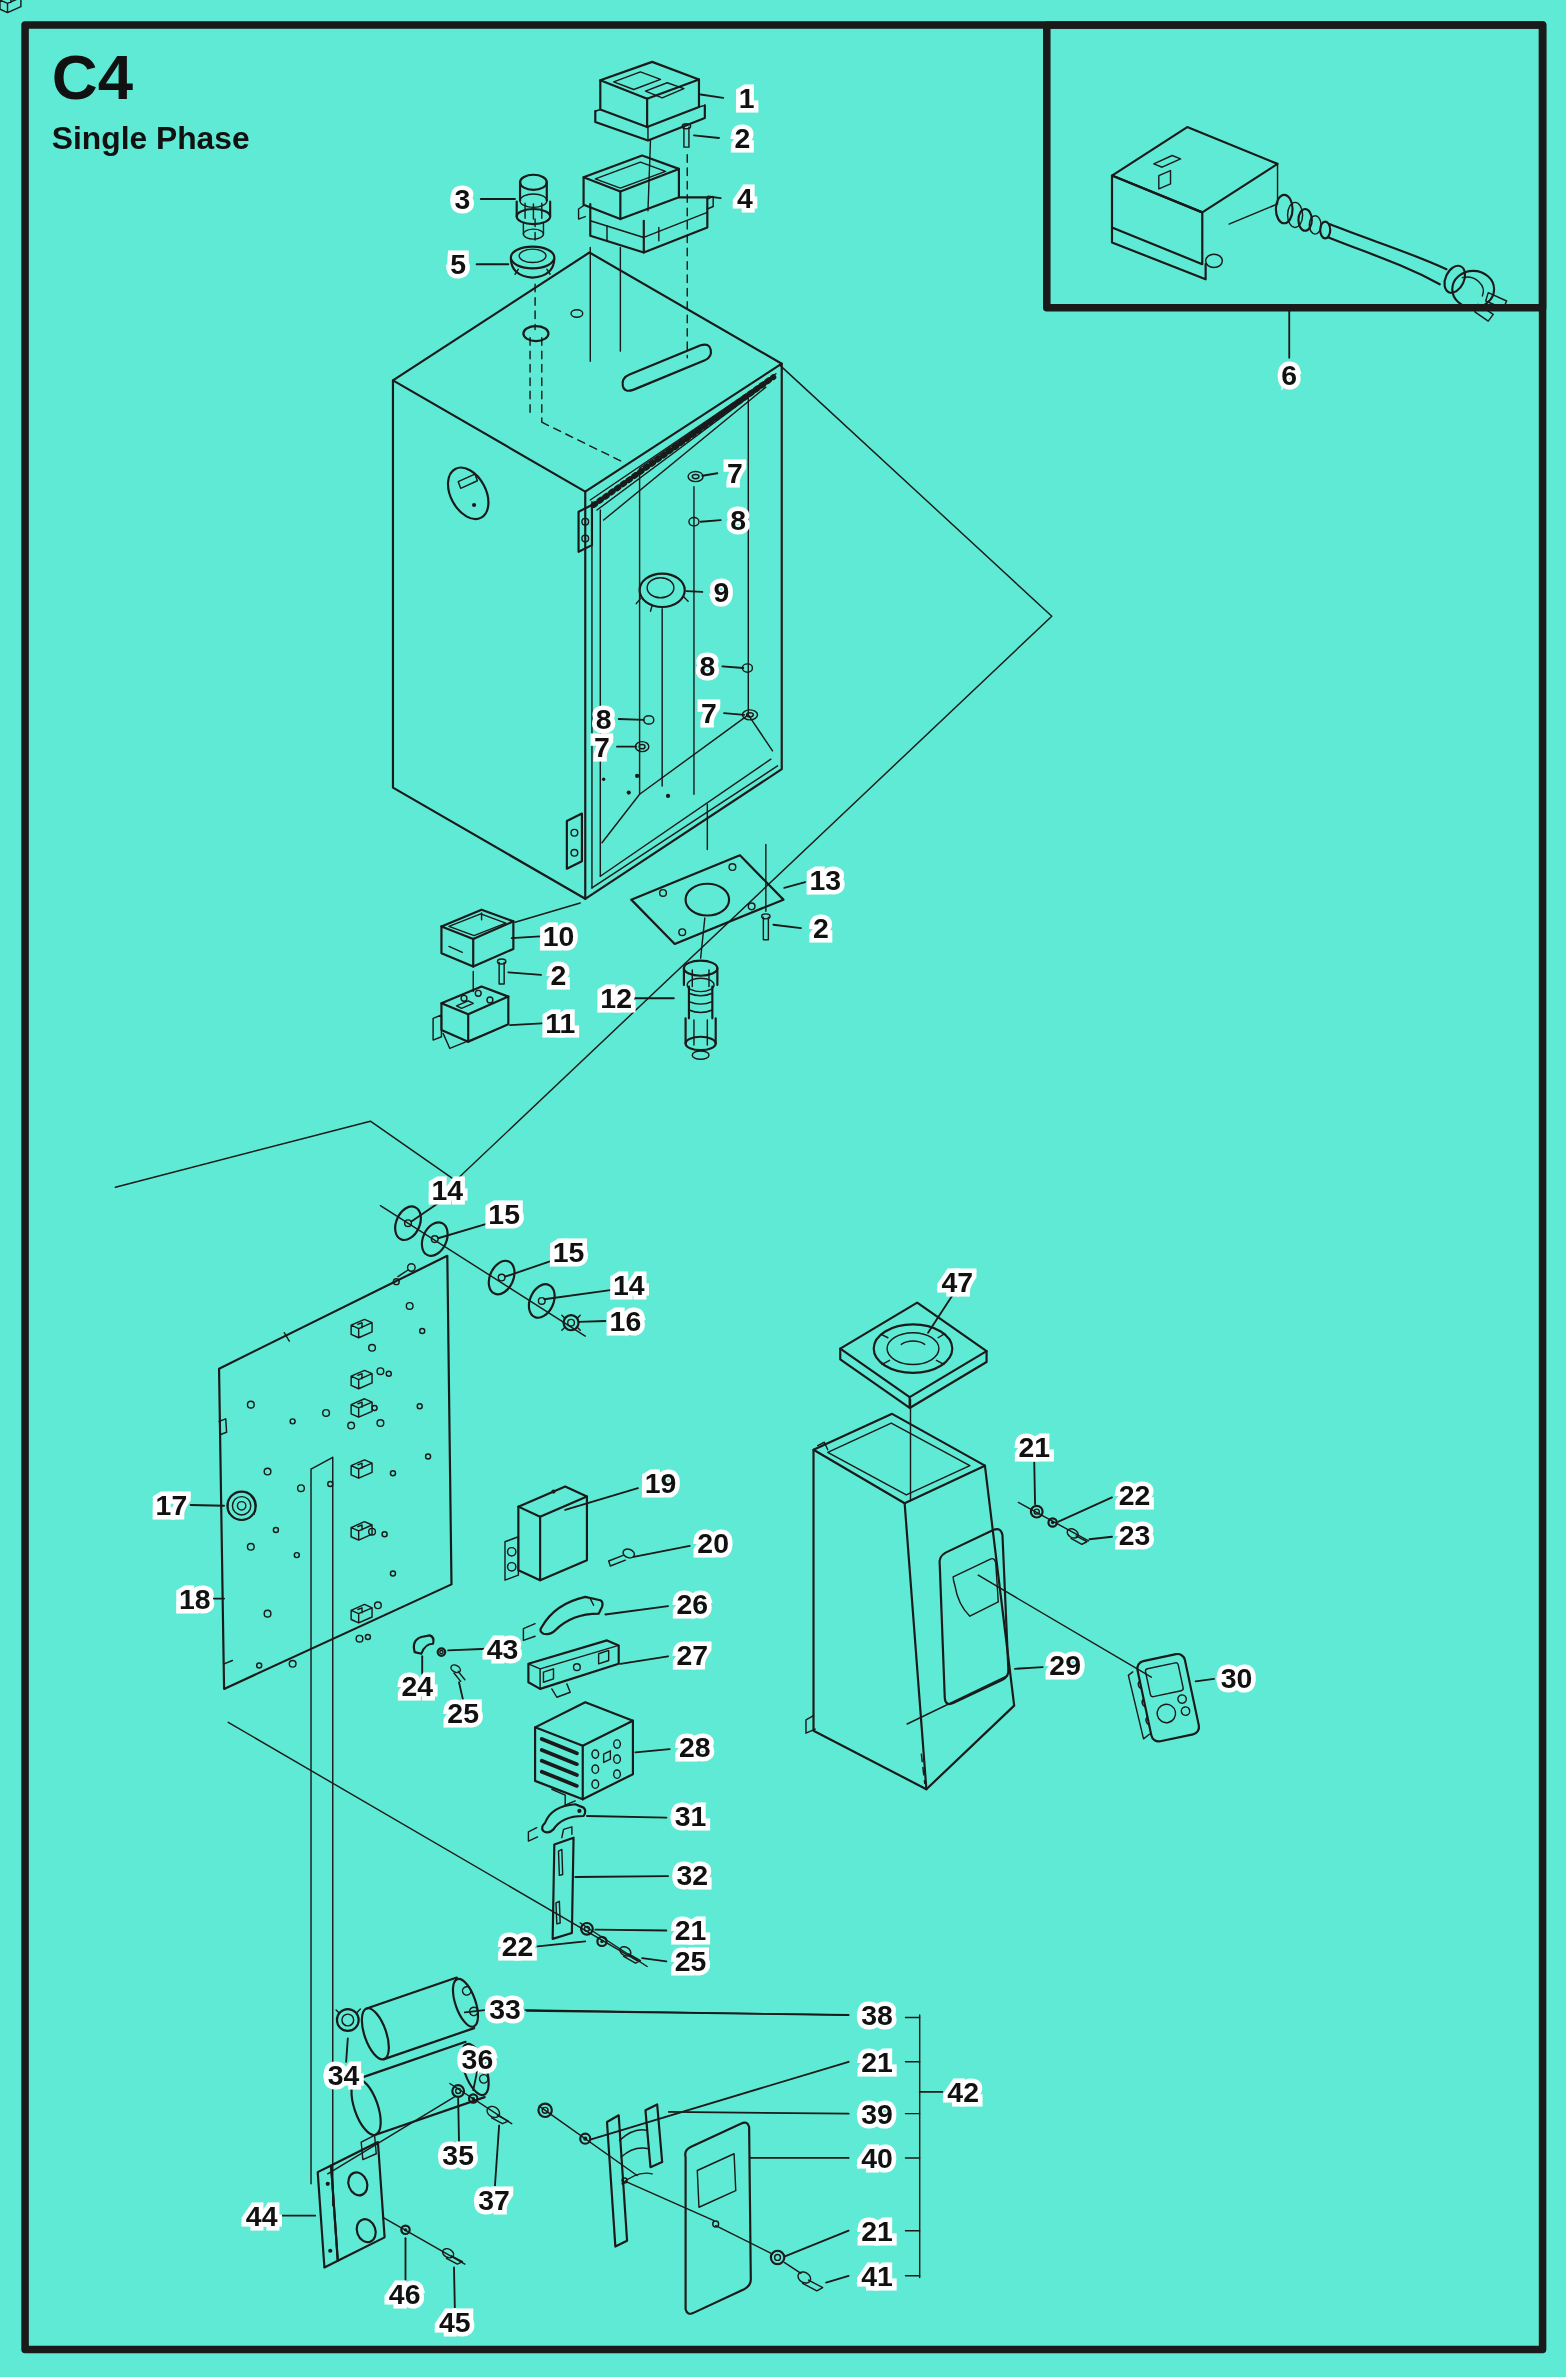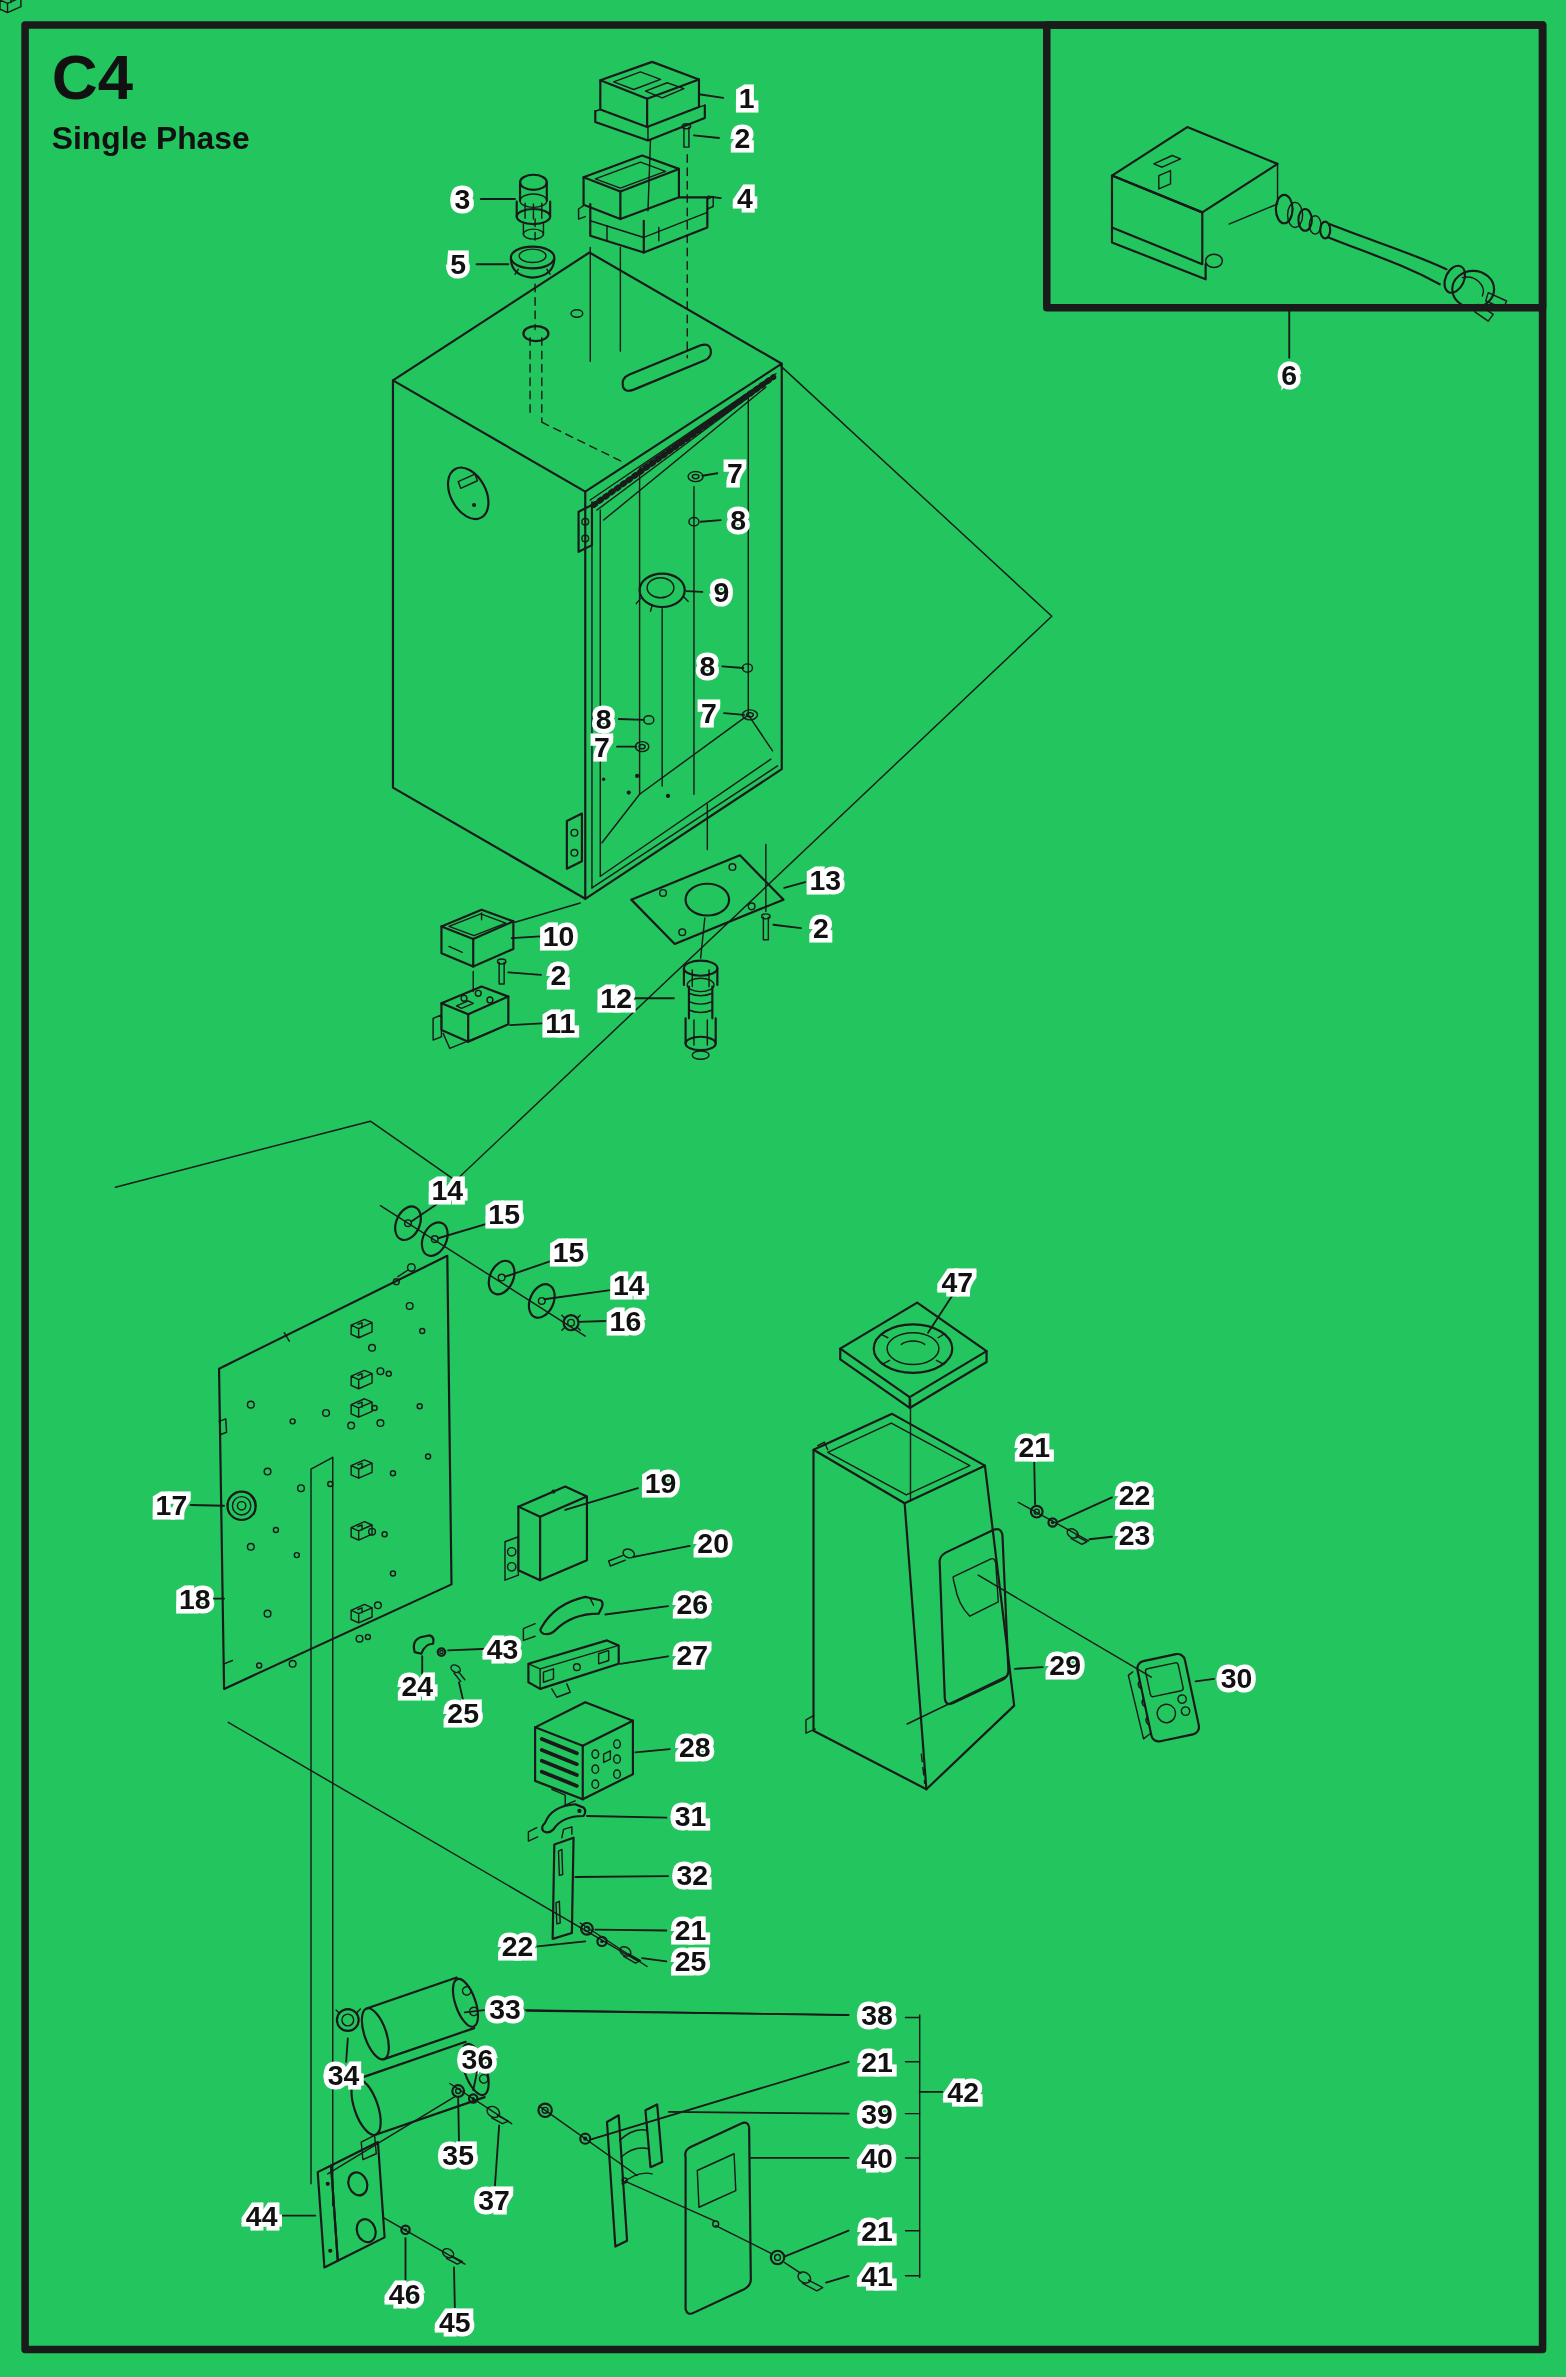--- a/index.html
+++ b/index.html
@@ -1,16 +1,16 @@
 <!DOCTYPE html>
 <html style="font-size:13.4px"><head>
 <meta charset="utf-8">
 <style>
   html,body{margin:0;padding:0;background:#e8e8e8;}
-  .page{position:relative;width:1566px;height:2377px;background:#22c55e;margin:0 auto;
+  .page{position:relative;width:1566px;height:2377px;background:#5eead4;margin:0 auto;
         font-family:"Liberation Sans","DejaVu Sans",sans-serif;}
   svg{position:absolute;inset:0;}
   .ln{fill:none;stroke:#1a1a1a;stroke-width:2.6;stroke-linejoin:round;stroke-linecap:round;}
   .thin{stroke-width:1.7;}
   .dash{stroke-dasharray:9 7;}
   .dot{fill:#1a1a1a;stroke:none;}
   .callout{font:700 34px "Liberation Sans","DejaVu Sans",sans-serif;fill:#111;
            text-anchor:middle;dominant-baseline:central;paint-order:stroke;stroke:#ffffff;stroke-width:11;}
   .leader{fill:none;stroke:#1a1a1a;stroke-width:2.2;stroke-linecap:round;}
   .title{font:900 76px "Liberation Sans","DejaVu Sans",sans-serif;fill:#111;}

